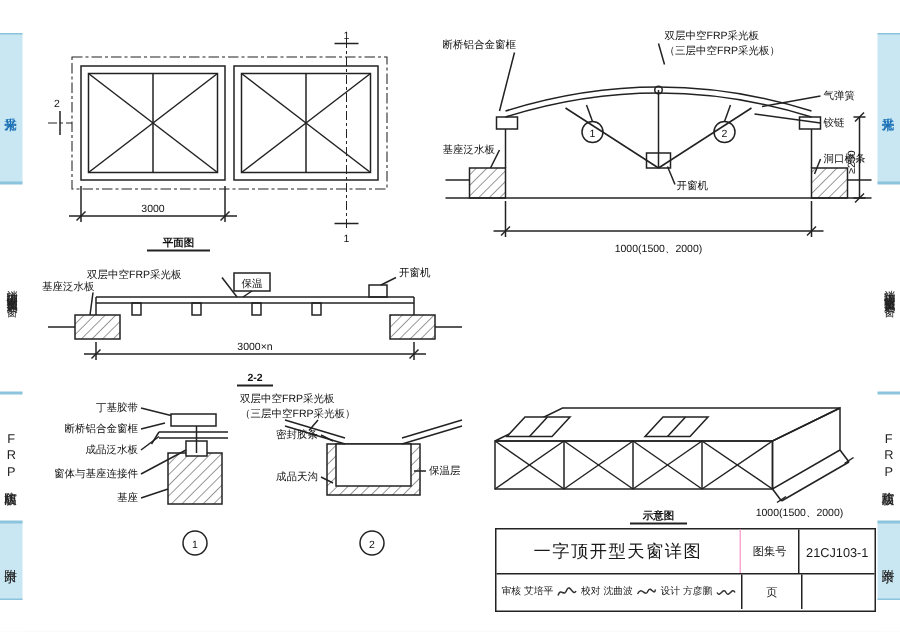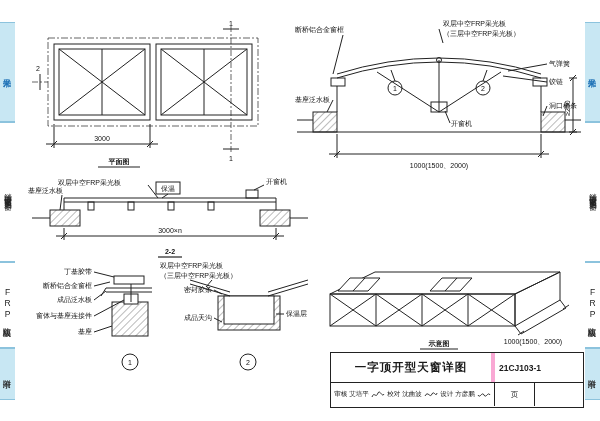--- a/index.html
+++ b/index.html
@@ -11,24 +11,24 @@
        font-size:8.5px;letter-spacing:1px;display:flex;align-items:center;justify-content:center;text-align:center}
   .tab-cyan{background:#c8e7f3;color:#1b6fb5;border-top:1px solid #8cc3dd;border-bottom:1px solid #8cc3dd}
   .tab-white{background:#ffffff;color:#222;border-top:1px solid #8cc3dd;border-bottom:1px solid #8cc3dd}
   svg.drawing{position:absolute}
   svg text{font-family:"Liberation Sans","DejaVu Sans",sans-serif;fill:#111;font-size:7px}
   .note{position:absolute;left:30px;top:388px;font-size:8.5px;color:#111}
   .titleblock{position:absolute;left:330px;top:352px;width:254px;height:56px;border:1.5px solid #222;background:#fff}
   .tb-row{display:flex;width:100%}
   .tb-row1{height:30px;border-bottom:1px solid #222}
   .tb-row2{height:23px}
-  .tb-title{width:164px;border-right:4px solid #f9a8d4;display:flex;align-items:center;justify-content:center;
-            font-size:11.5px;font-weight:bold;letter-spacing:1px}
+  .tb-title{width:164px;border-right:1px solid #f9a8d4;display:flex;align-items:center;justify-content:center;
+            font-size:11.5px;font-weight:normal;letter-spacing:1px}
   .tb-label{width:40px;border-right:1px solid #222;display:flex;align-items:center;justify-content:center;font-size:7.5px}
-  .tb-value{width:50px;display:flex;align-items:center;justify-content:center;font-size:8.5px;font-weight:bold}
+  .tb-value{width:50px;display:flex;align-items:center;justify-content:center;font-size:8.5px;font-weight:normal}
   .tb-approvals{width:164px;border-right:1px solid #222;display:flex;align-items:center;justify-content:space-around;
                 font-size:6.5px;padding:0 2px}
   .appr{display:flex;align-items:center;gap:2px;white-space:nowrap}
   .appr .sig-svg{width:14px;height:10px}
 </style>
 </head>
 <body>
 
 <div class="page">
 
@@ -293,20 +293,21 @@
       <line x1="102" y1="115" x2="140" y2="115" stroke-width="1.2"></line>
     </g>
     <text x="215" y="110" text-anchor="middle" font-size="7.5">1000(1500、2000)</text>
     <text x="121" y="112" text-anchor="middle" font-size="9.5" font-weight="bold">示意图</text>
   </svg>
 
 
   <div class="titleblock">
     <div class="tb-row tb-row1">
       <div class="tb-title">一字顶开型天窗详图</div>
+      <div class="tb-label">图集号</div>
       <div class="tb-value">21CJ103-1</div>
     </div>
     <div class="tb-row tb-row2">
       <div class="tb-approvals">
         <span class="appr">
           <span>审核</span>
           <span>艾培平</span>
           <svg class="sig-svg" viewBox="0 0 14 10">
               <path d="M1,7 C3,1 5,9 7,3 C9,-1 11,8 13,4" stroke="#333" fill="none" stroke-width="1"></path>
             </svg>

